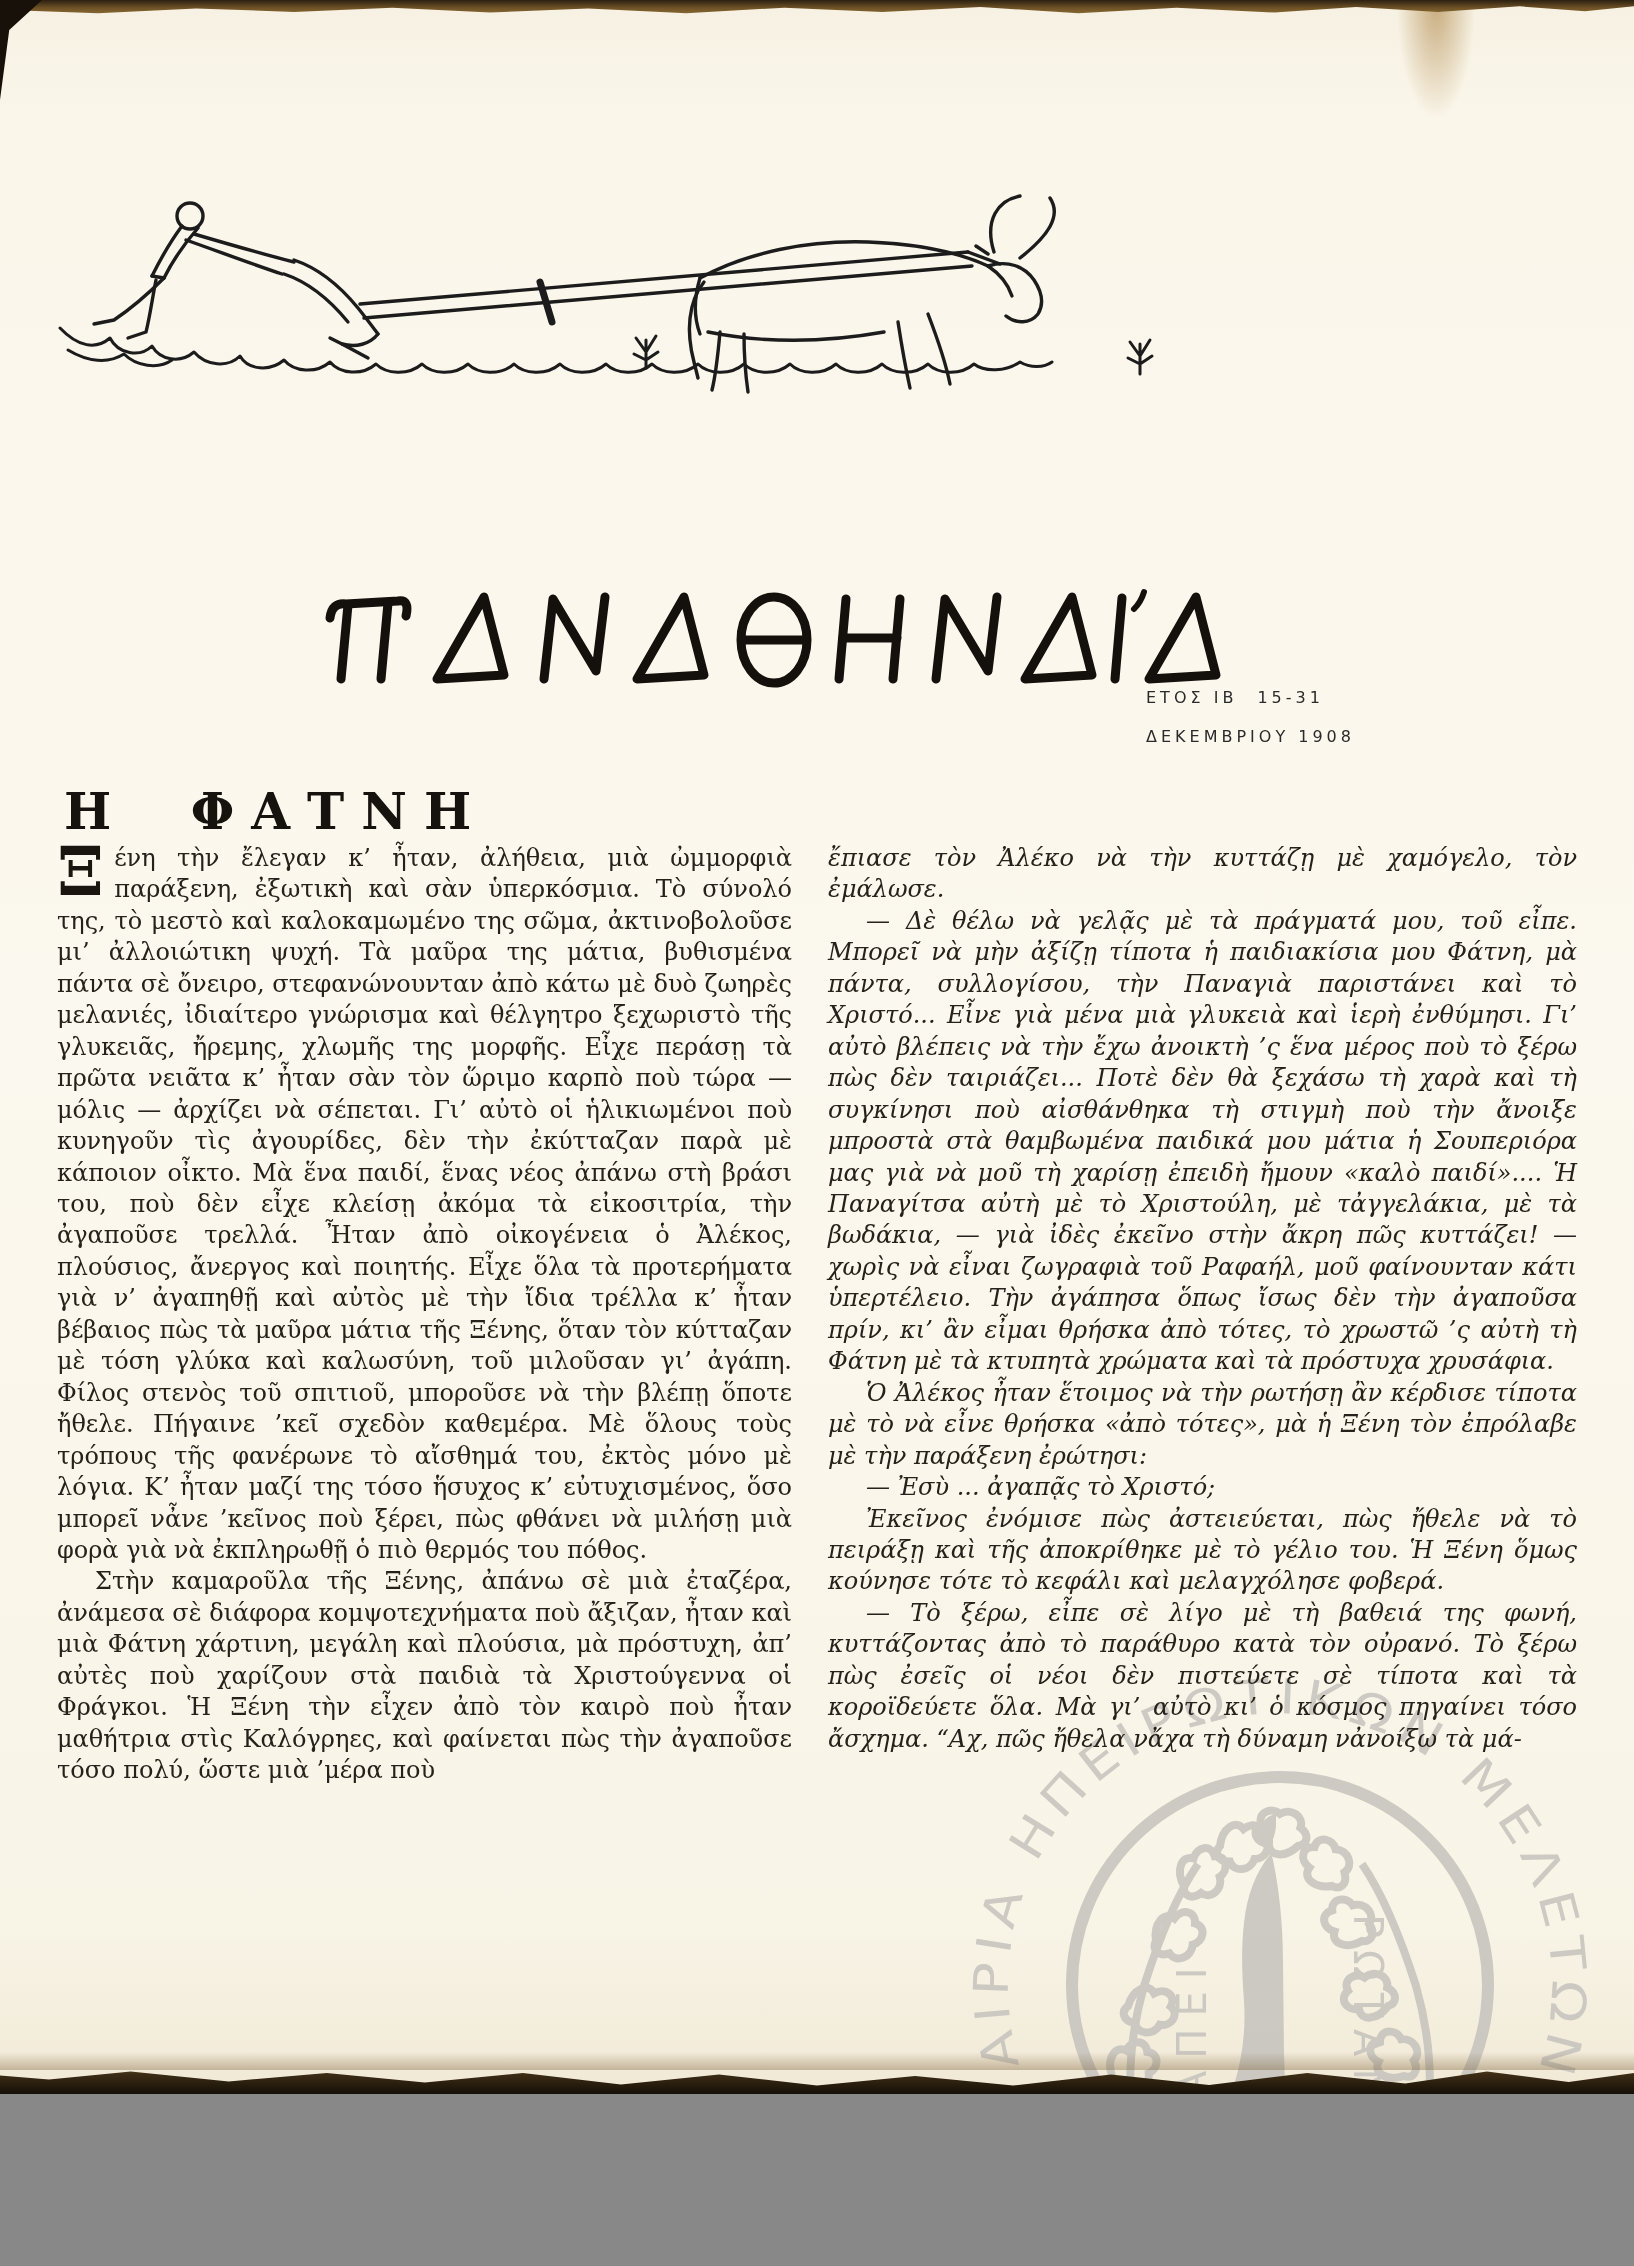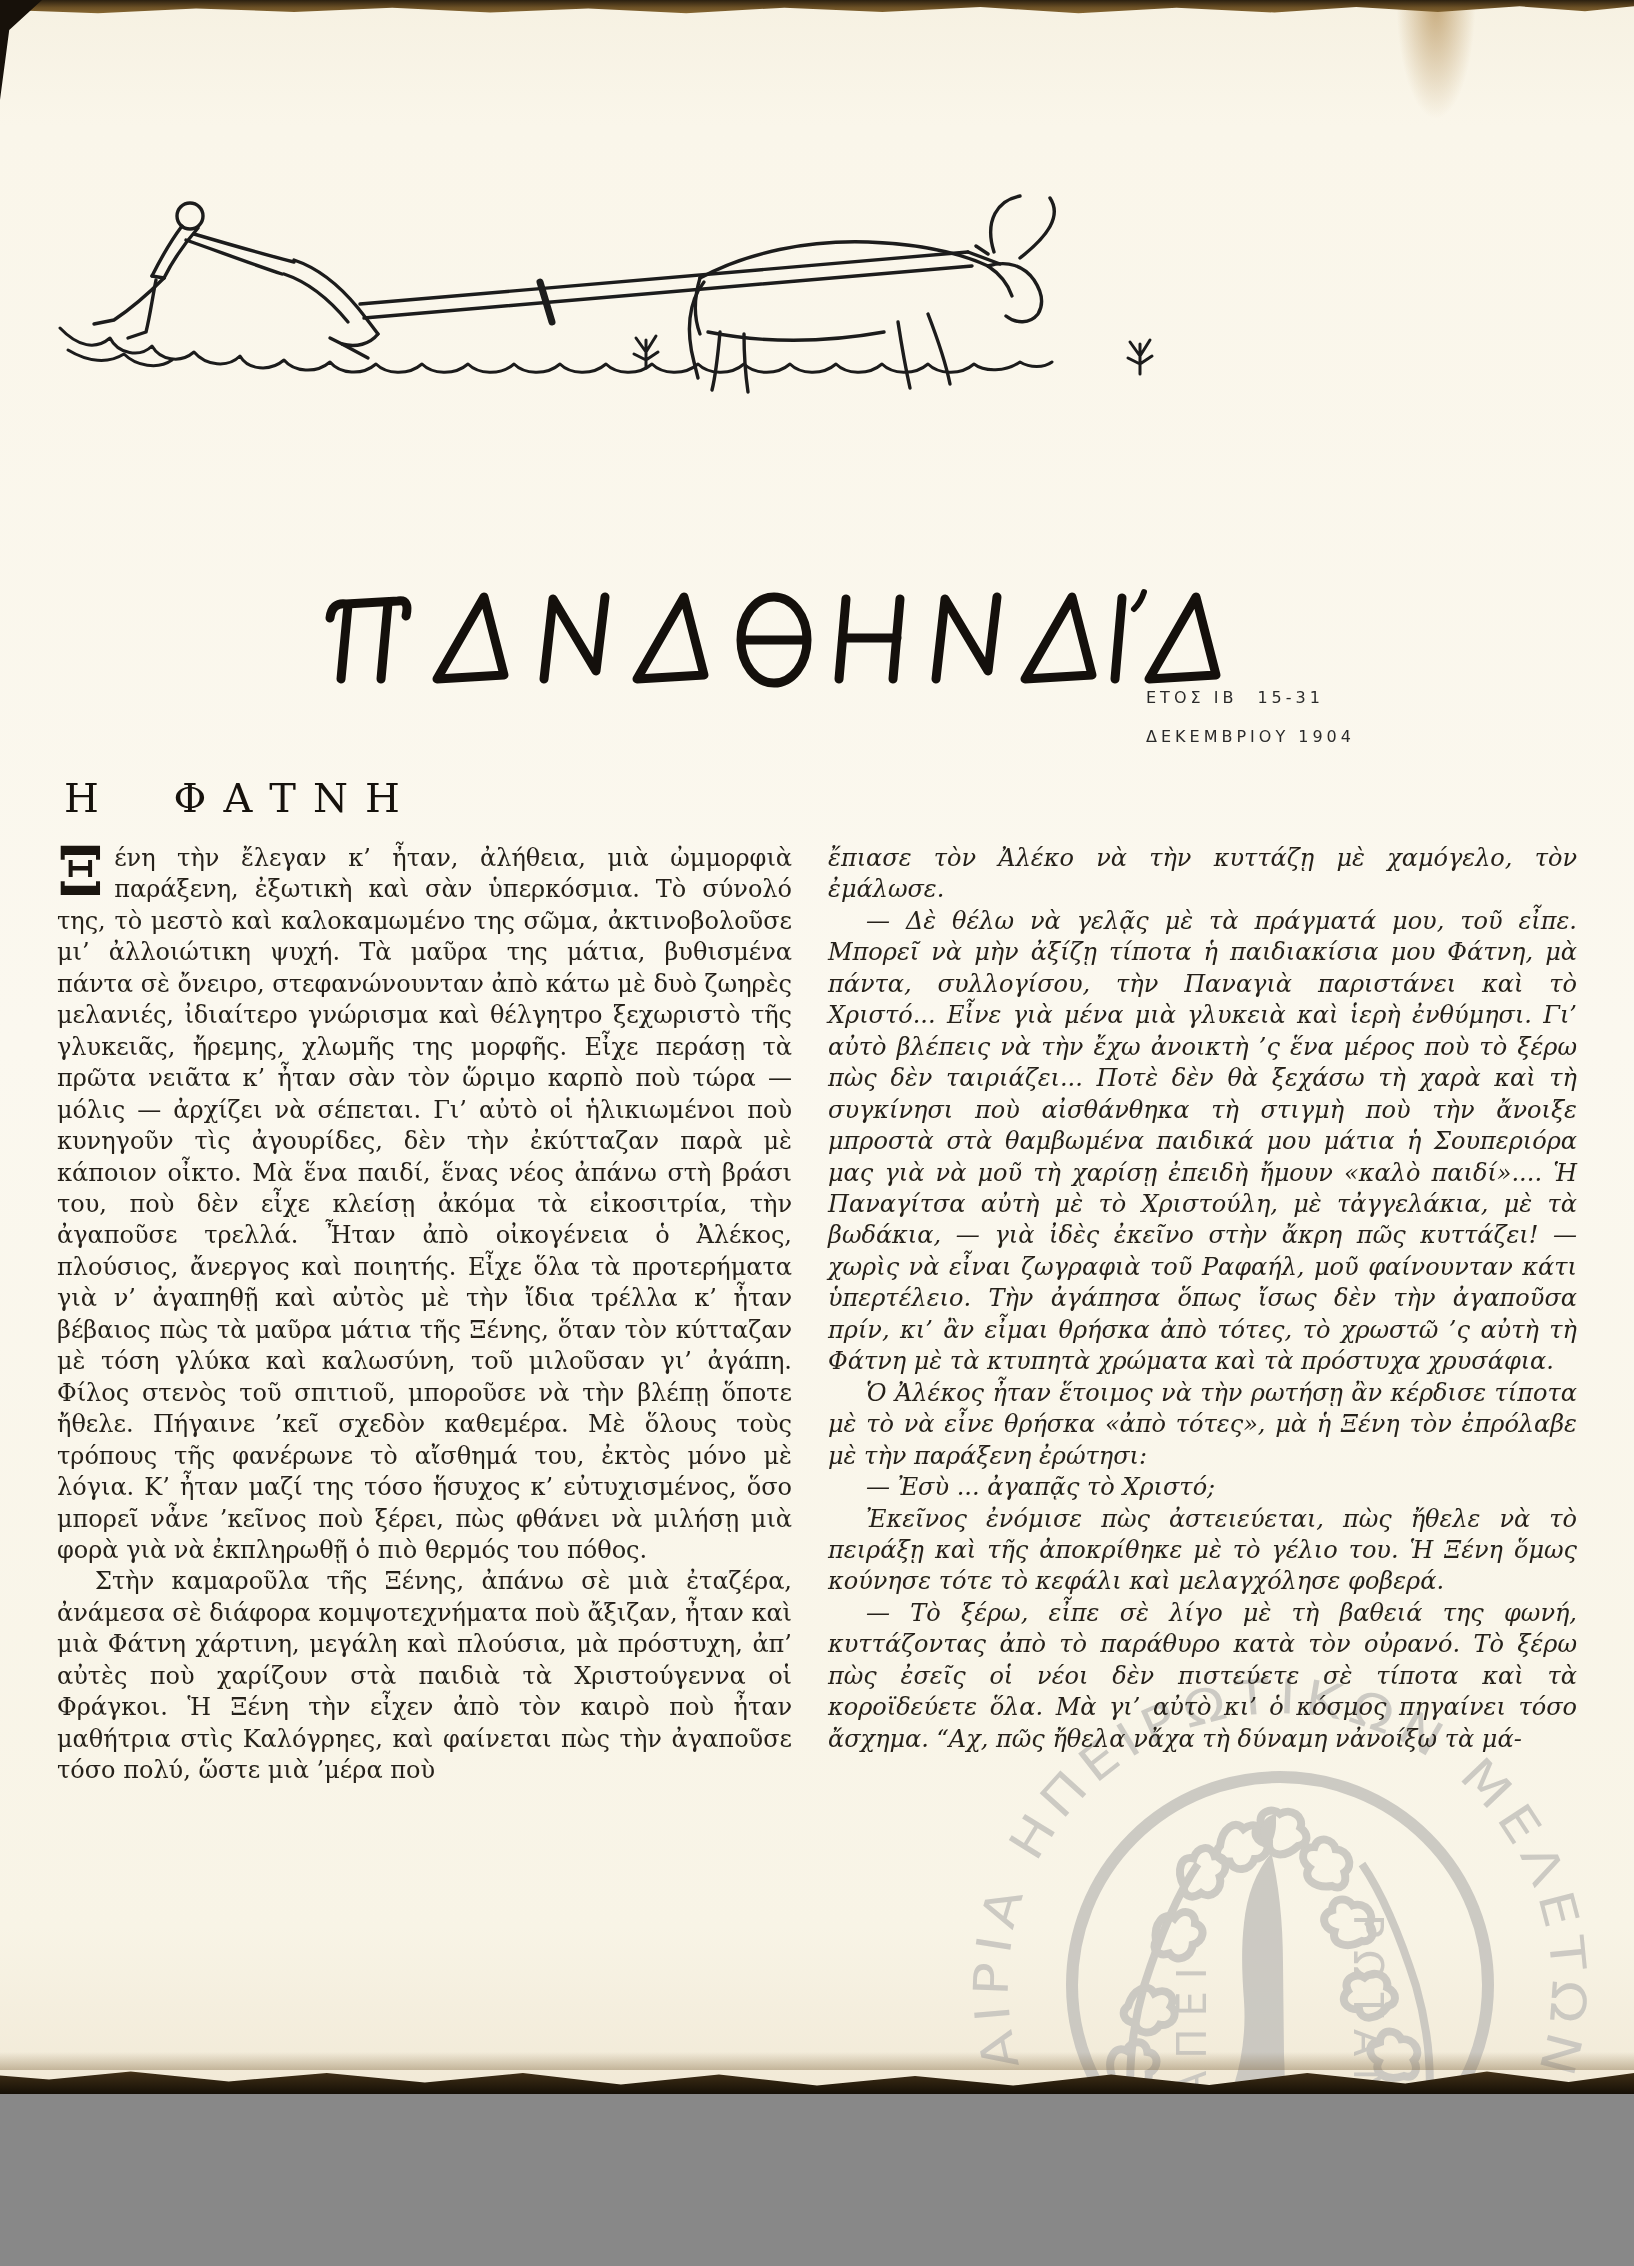--- a/index.html
+++ b/index.html
@@ -21,21 +21,21 @@
     clip-path:polygon(0 100%,100% 100%,100% 30%,96% 60%,91% 25%,86% 65%,80% 30%,74% 70%,68% 35%,62% 72%,56% 40%,50% 72%,44% 35%,38% 68%,32% 30%,26% 62%,20% 30%,14% 58%,8% 25%,3% 52%,0 38%);}
   .bottom-smear{position:absolute;left:0;bottom:24px;width:100%;height:18px;z-index:5;
     background:linear-gradient(to top,rgba(118,92,50,.38),rgba(118,92,50,0));}
 
   
   .illustration{position:absolute;left:48px;top:182px;width:1140px;height:235px;z-index:2;}
   .masthead{position:absolute;left:322px;top:582px;width:900px;height:112px;z-index:2;}
   .issue-block{position:absolute;left:1146px;top:678px;z-index:2;
     font-family:"DejaVu Sans",sans-serif;font-size:16px;letter-spacing:4px;color:#2a2a2a;line-height:39px;}
   .issue-block .num{margin-left:20px;}
-  .article-title{position:absolute;left:64px;top:748px;z-index:2;font-weight:normal;font-size:40px;
+  .article-title{position:absolute;left:64px;top:748px;z-index:2;font-weight:bold;font-size:50px;
     letter-spacing:17px;word-spacing:28px;color:#16120d;}
 
   
   .col{position:absolute;top:843px;z-index:3;font-size:24px;line-height:31.45px;text-align:justify;
     color:#26211a;}
   .col p{margin:0;text-indent:38px;}
   .col p.flush,.col p.lead{text-indent:0;}
   .col-left{left:57px;width:735px;}
   .col-right{left:828px;width:749px;font-style:italic;}
   .dropcap{float:left;font-size:67px;line-height:52px;font-weight:bold;padding:3px 10px 0 0;color:#1a150f;}
@@ -137,21 +137,21 @@
           <path d="M822,10 Q819,20 812,27"></path>
         </g>
       <g transform="translate(824,0)">
           <path d="M50,15 L70,93 L3,97 Z"></path>
         </g>
     </svg>
   </div>
 
   <div class="issue-block">
     <div><span>ΕΤΟΣ ΙΒ</span><span class="num">15-31</span></div>
-    <div>ΔΕΚΕΜΒΡΙΟΥ 1904</div>
+    <div>ΔΕΚΕΜΒΡΙΟΥ 1908</div>
   </div>
 
   <h1 class="article-title">Η ΦΑΤΝΗ</h1>
 
   <svg class="stamp" viewBox="0 0 760 620" font-family="DejaVu Sans, sans-serif">
     <defs>
       <path id="ringPath" d="M177,495 A272,272 0 1 1 623,495"></path>
       <path id="leaf" d="M0,0 C8,-16 24,-20 28,-8 C40,-12 50,-2 42,8 C50,18 38,28 28,24 C20,34 4,30 4,18 C-8,14 -8,4 0,0 Z"></path>
     </defs>
     <g stroke="#c3c1bc" fill="none">

